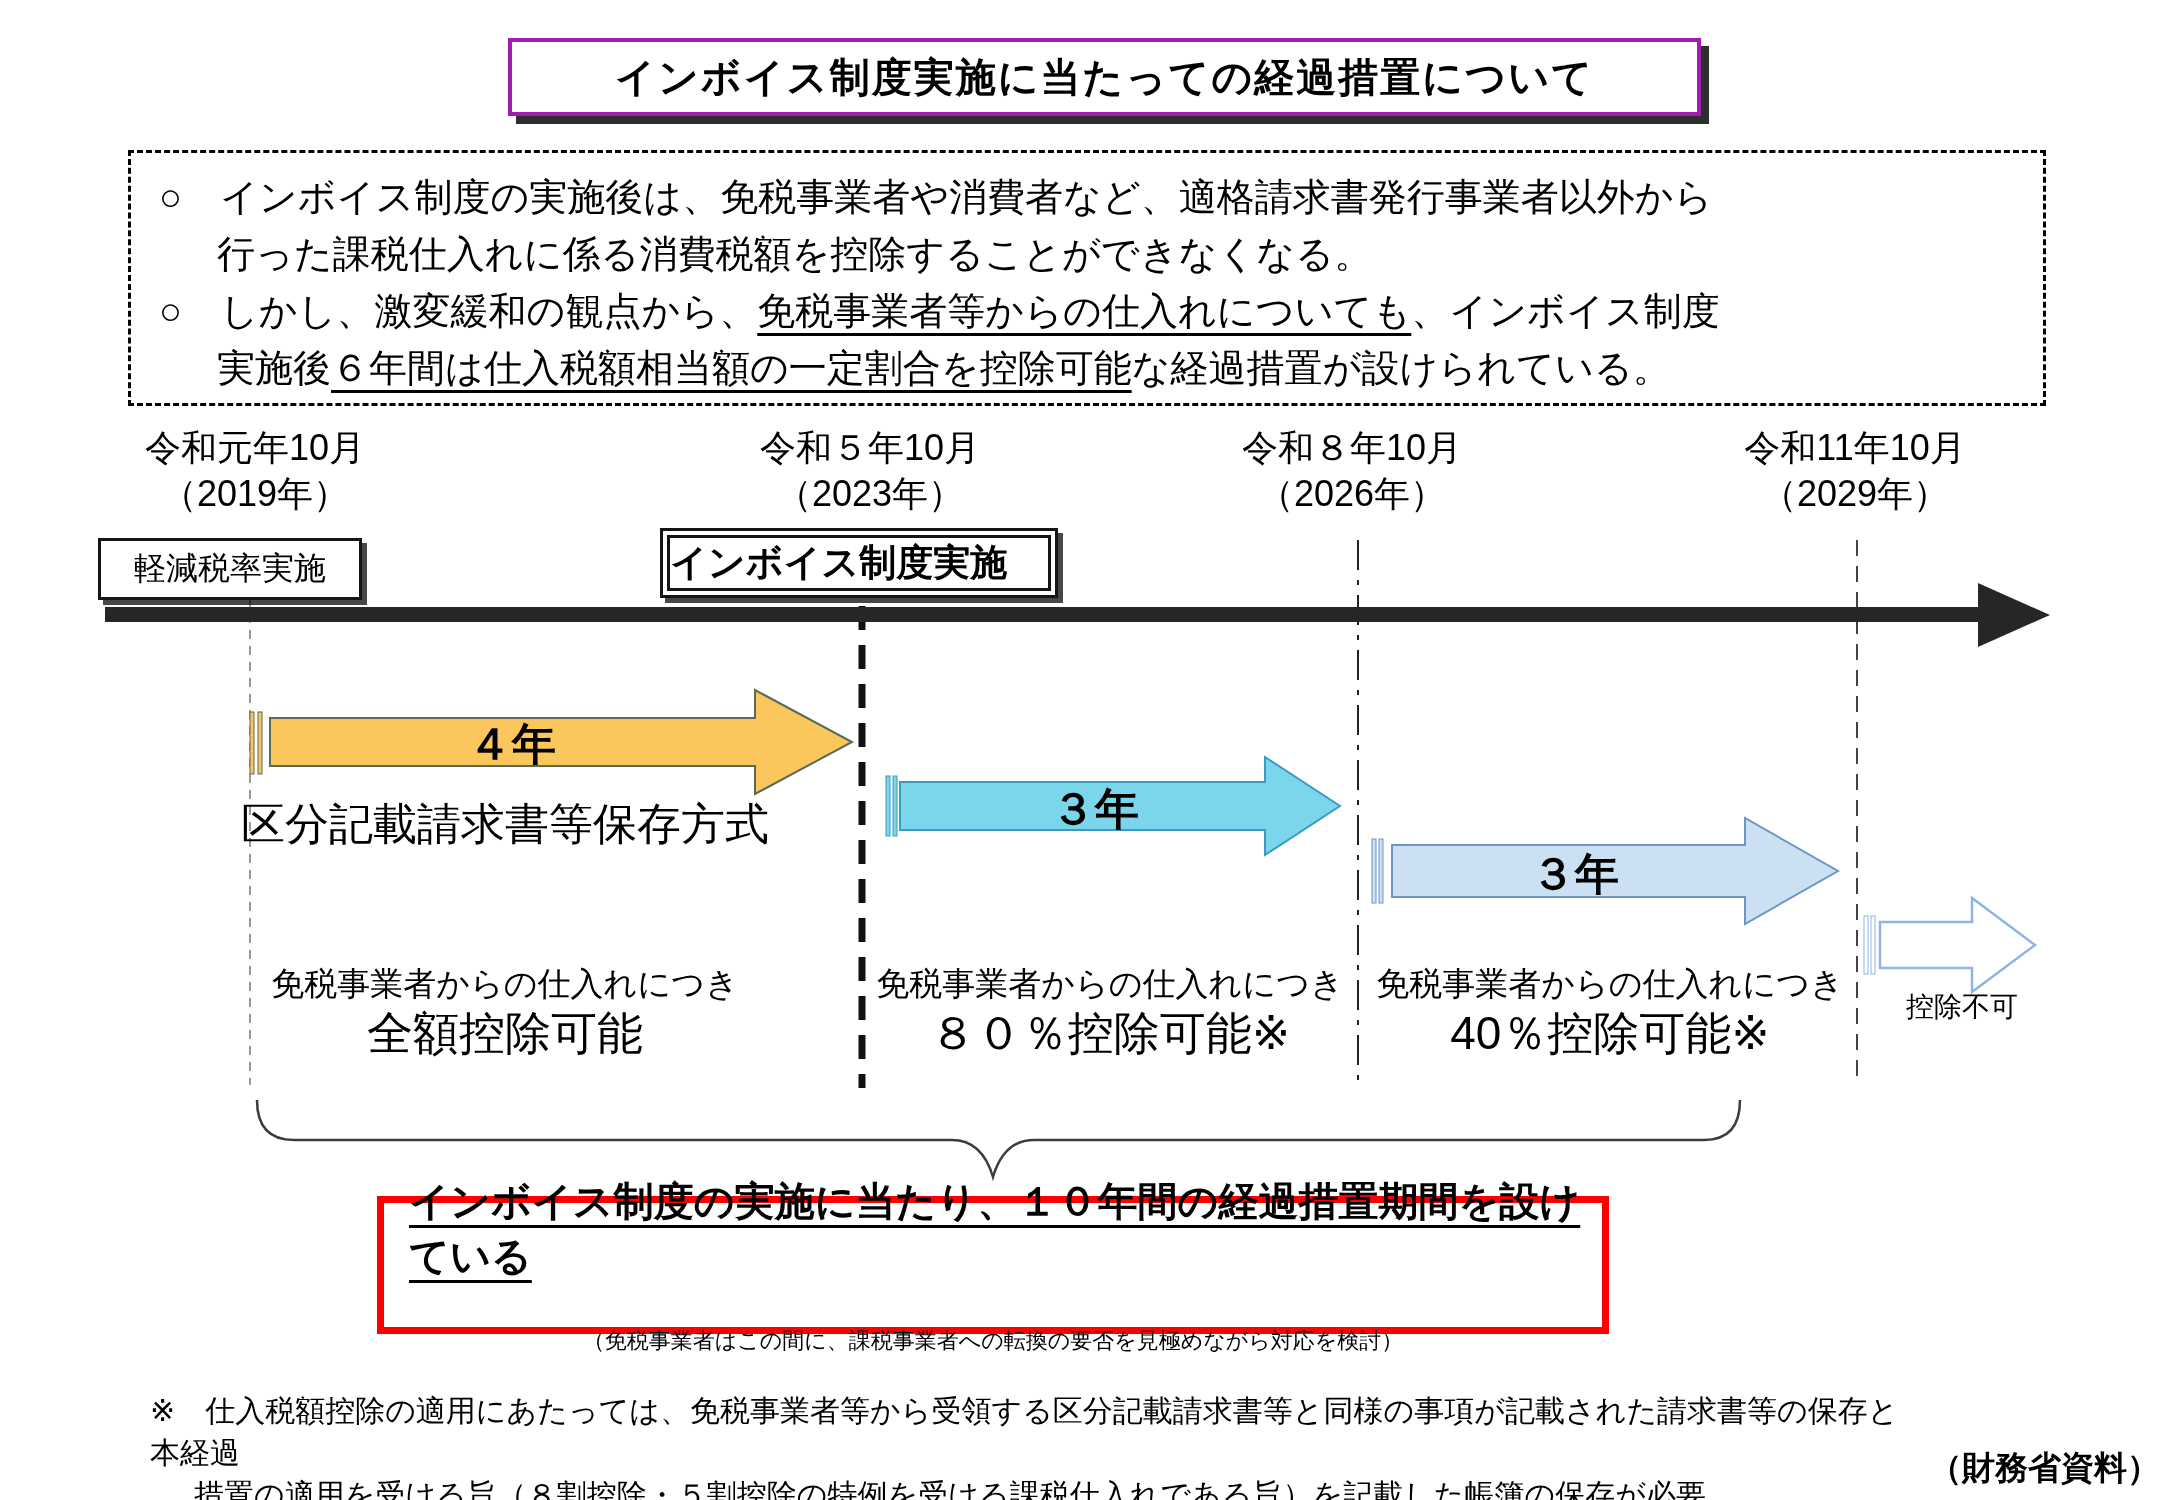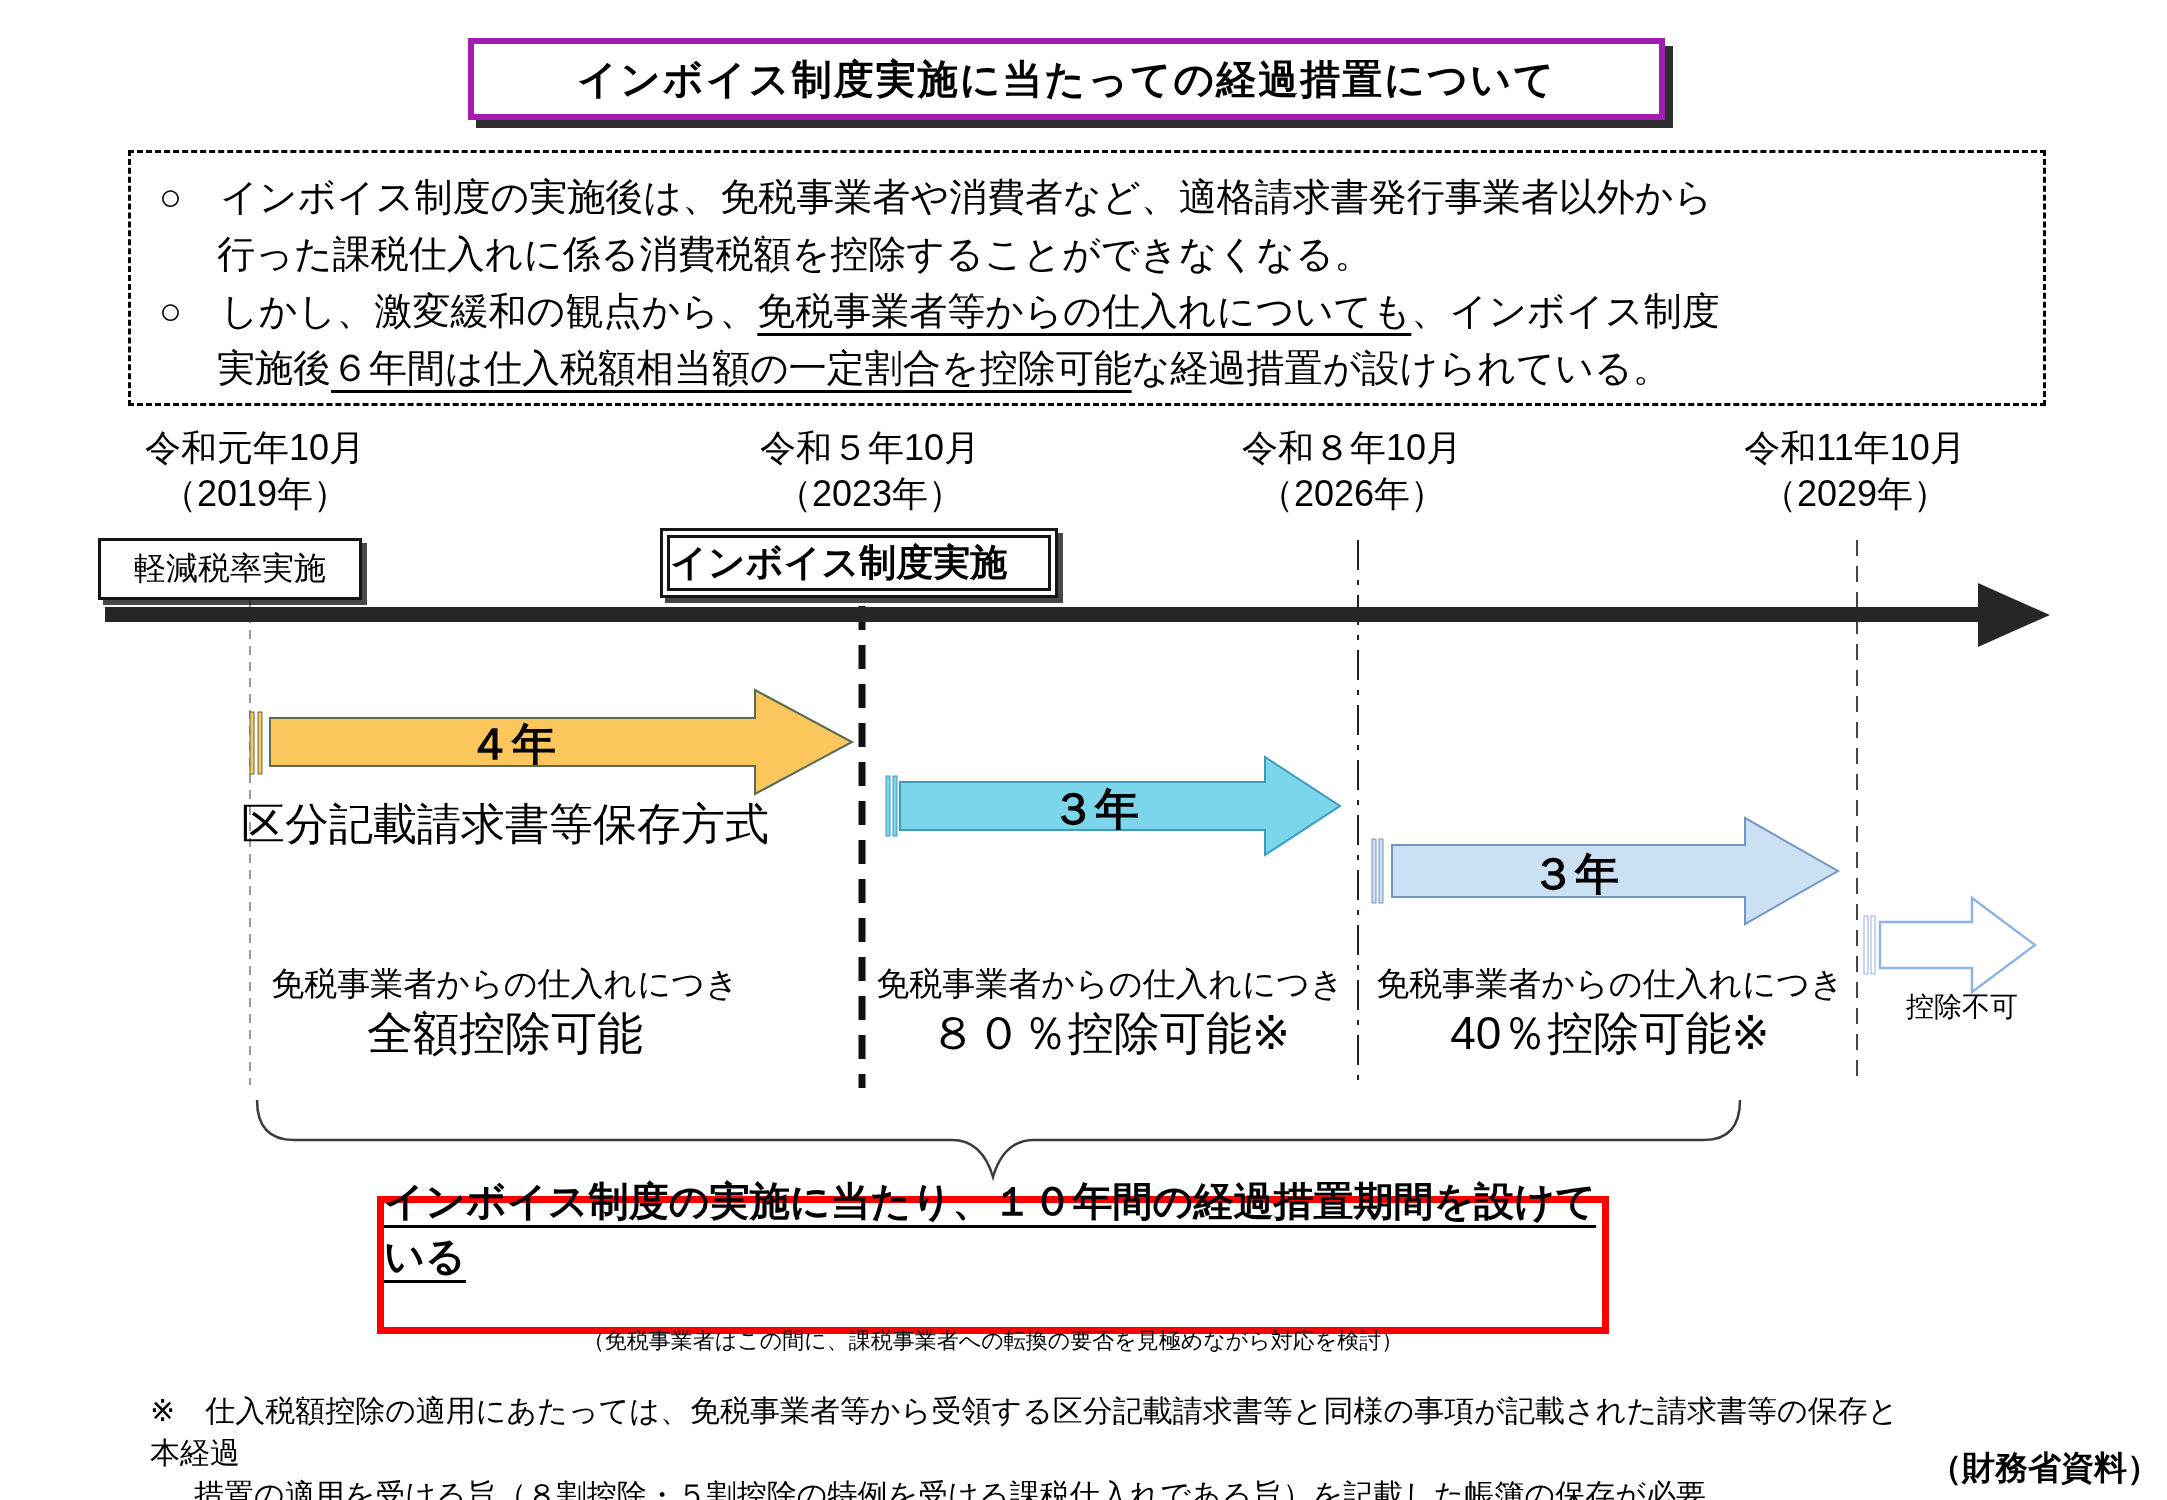--- a/index.html
+++ b/index.html
@@ -1,21 +1,21 @@
 <!DOCTYPE html>
 <html lang="ja"><head>
 <meta charset="utf-8">
 <style>
   html,body{margin:0;padding:0;background:#fff;}
   .page{position:relative;width:2167px;height:1500px;background:#fff;overflow:hidden;
         font-family:"Liberation Sans","DejaVu Sans",sans-serif;color:#000;}
   .overlay{position:absolute;left:0;top:0;z-index:1;}
 
-  .title-box{position:absolute;left:468px;top:38px;width:1185px;height:70px;z-index:2;
-             background:#fff;border:6px solid #a21caf;box-shadow:8px 8px 0 rgba(0,0,0,.82);
+  .title-box{position:absolute;left:508px;top:38px;width:1185px;height:70px;z-index:2;
+             background:#fff;border:4px solid #a21caf;box-shadow:8px 8px 0 rgba(0,0,0,.82);
              display:flex;align-items:center;justify-content:center;
              font-size:40px;font-weight:700;letter-spacing:2px;}
 
   .summary-box{position:absolute;left:128px;top:150px;width:1856px;height:218px;z-index:2;
                border:3px dashed #000;padding:16px 28px;font-size:38px;line-height:57px;}
   .summary-box .cont{padding-left:58px;}
   .u{ text-decoration:underline;text-decoration-thickness:3px;text-underline-offset:9px;}
 
   .date-label{position:absolute;top:425px;z-index:2;transform:translateX(-50%);
               text-align:center;font-size:36px;line-height:46px;}
@@ -33,21 +33,21 @@
 
   .note{position:absolute;z-index:2;transform:translateX(-50%);text-align:center;}
   .note .n1{font-size:33px;line-height:42px;}
   .note .n2{font-size:46px;line-height:56px;}
   .no-deduct{position:absolute;z-index:3;transform:translateX(-50%);font-size:28px;}
 
   .conclusion{position:absolute;left:377px;top:1196px;width:1232px;height:138px;z-index:2;
               border:7px solid #FE0000;box-sizing:border-box;background:#fff;
               display:flex;flex-direction:column;align-items:center;justify-content:center;gap:14px;}
   .conclusion .c1{font-size:40px;font-weight:700;text-decoration:underline;
-                  text-decoration-thickness:3px;text-underline-offset:10px;}
+                  text-decoration-thickness:3px;text-underline-offset:10px;padding-left:25px;}
   .conclusion .c2{font-size:22px;margin-top:28px;}
 
   .footnote{position:absolute;left:150px;top:1390px;width:1760px;z-index:2;
             font-size:30px;line-height:42px;}
   .footnote .f2{padding-left:44px;}
   .source{position:absolute;left:1870px;top:1446px;width:290px;z-index:2;
           font-size:33px;font-weight:700;text-align:right;}
 </style>
 </head>
 <body>

